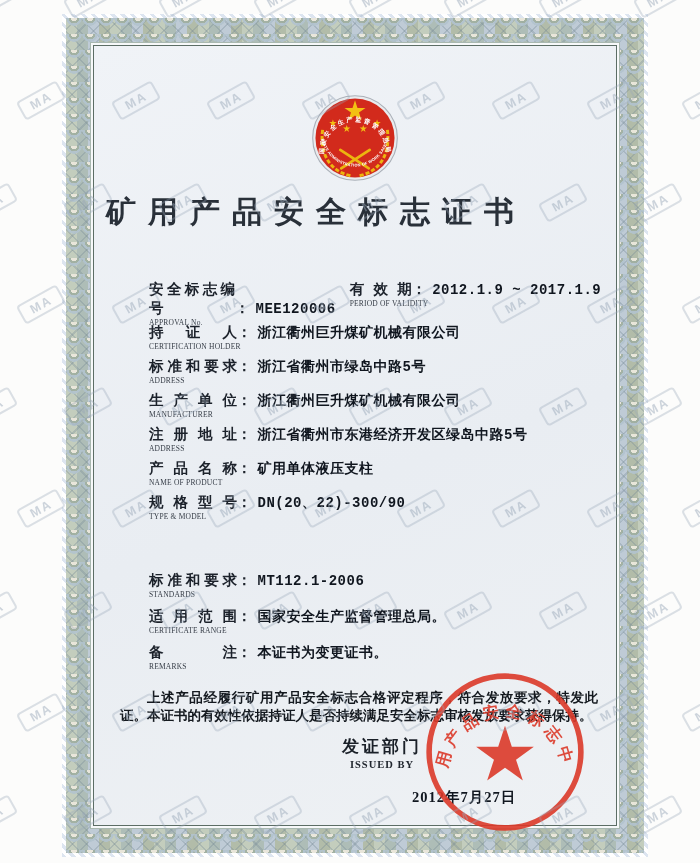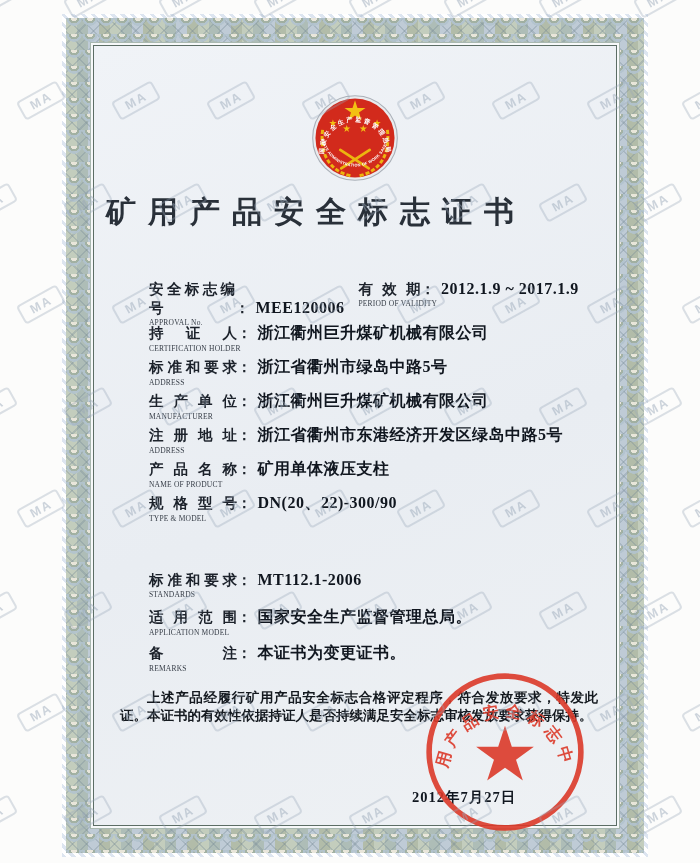--- a/index.html
+++ b/index.html
@@ -33,21 +33,21 @@
   
   .title{position:absolute;top:146px;left:0;width:100%;text-align:left;
     font-size:30px;font-weight:700;letter-spacing:12px;color:#293039;white-space:nowrap;text-indent:12px;}
   .subtitle{position:absolute;top:200px;left:0;width:100%;text-align:center;
     font-size:14px;font-weight:700;letter-spacing:.2px;color:#2b313a;}
 
   
   .lbl-cn{display:inline-block;text-align:justify;text-align-last:justify;
     font-size:14.5px;font-weight:700;color:#1c222b;width:88px;vertical-align:baseline;}
   .colon{font-size:14.5px;font-weight:700;color:#1c222b;}
-  .val{font-size:16px;font-weight:700;color:#10161f;padding-left:6px;letter-spacing:.5px;}
+  .val{font-size:14px;font-weight:700;color:#10161f;padding-left:6px;letter-spacing:.5px;font-family:Liberation Mono, monospace;}
   .lbl-en{font-size:7.5px;letter-spacing:.2px;color:#353c46;margin-top:0px;font-weight:400;}
 
   .approval-row{position:absolute;top:234px;left:55px;right:10px;display:flex;align-items:flex-start;}
   .approval-row .g1 .lbl-cn{width:86px;}
   .approval-row .g2{margin-left:14px;}
   .approval-row .g2 .lbl-cn{width:62px;}
 
   .fields{position:absolute;top:277px;left:55px;right:14px;}
   .field-row{height:34px;}
   .field-row.gap-before{margin-top:44px;}
@@ -171,33 +171,37 @@
     <div>
       <span class="lbl-cn f-cn">标准和要求</span><span class="colon f-colon">：</span><span class="val f-val">MT112.1-2006</span>
     </div>
     <div class="lbl-en f-en">STANDARDS</div>
   </div>
 
   <div class="field-row">
     <div>
       <span class="lbl-cn f-cn">适用范围</span><span class="colon f-colon">：</span><span class="val f-val">国家安全生产监督管理总局。</span>
     </div>
-    <div class="lbl-en f-en">APPLICATION MODEL</div>
+    <div class="lbl-en f-en">CERTIFICATE RANGE</div>
   </div>
 
   <div class="field-row">
     <div>
       <span class="lbl-cn f-cn">备注</span><span class="colon f-colon">：</span><span class="val f-val">本证书为变更证书。</span>
     </div>
     <div class="lbl-en f-en">REMARKS</div>
   </div>
 </div>
 
           <div class="statement">上述产品经履行矿用产品安全标志合格评定程序，符合发放要求，特发此证。本证书的有效性依据持证人是否持续满足安全标志审核发放要求获得保持。</div>
 
+          <div class="issued">
+            <div class="issued-cn">发证部门</div>
+            <div class="issued-en">ISSUED BY</div>
+          </div>
 
           <div class="date">2012年7月27日</div>
 
           <svg class="seal" viewBox="-85 -85 170 170">
             <defs>
               <path id="sealArc" d="M -57,22 A 57,57 0 0,1 57,22" fill="none"></path>
             </defs>
             <circle r="75" fill="none" stroke="#dc3a2a" stroke-width="5.5"></circle>
             <use href="#star5" fill="#dc3a2a" transform="translate(0,4) scale(30)"></use>
             <text font-size="16" font-weight="700" fill="#dc3a2a" letter-spacing="5" font-family="Liberation Serif, DejaVu Serif, serif">

